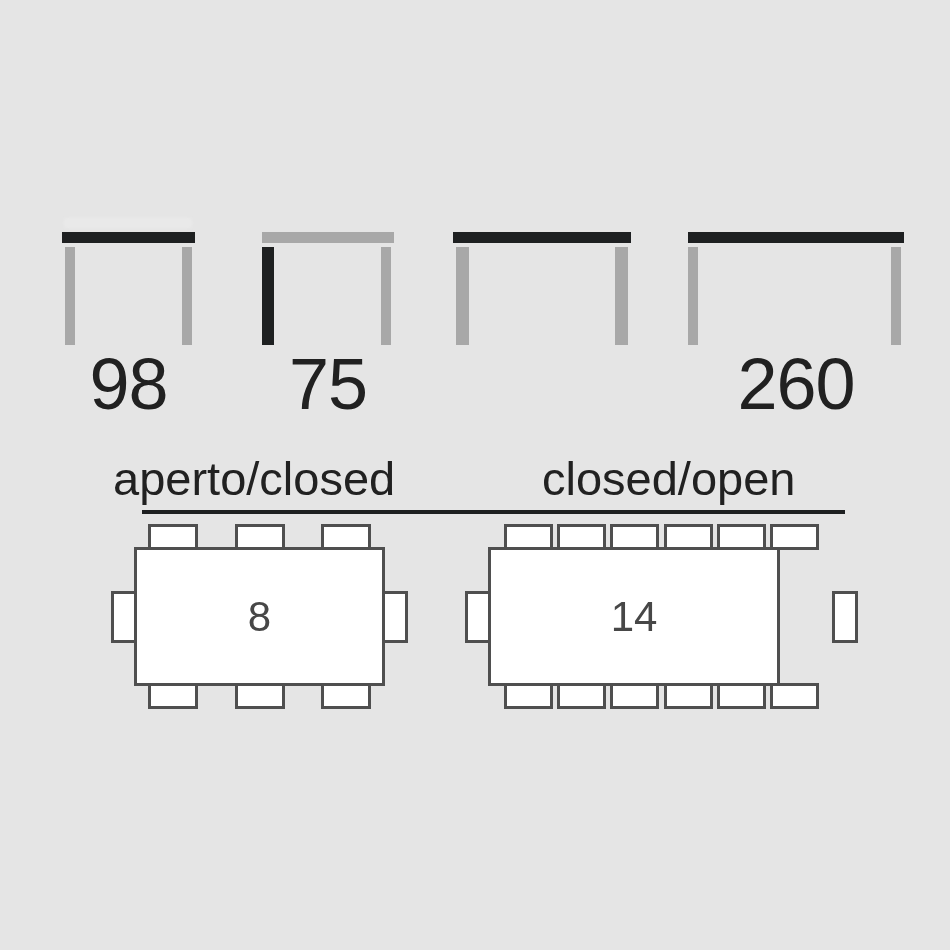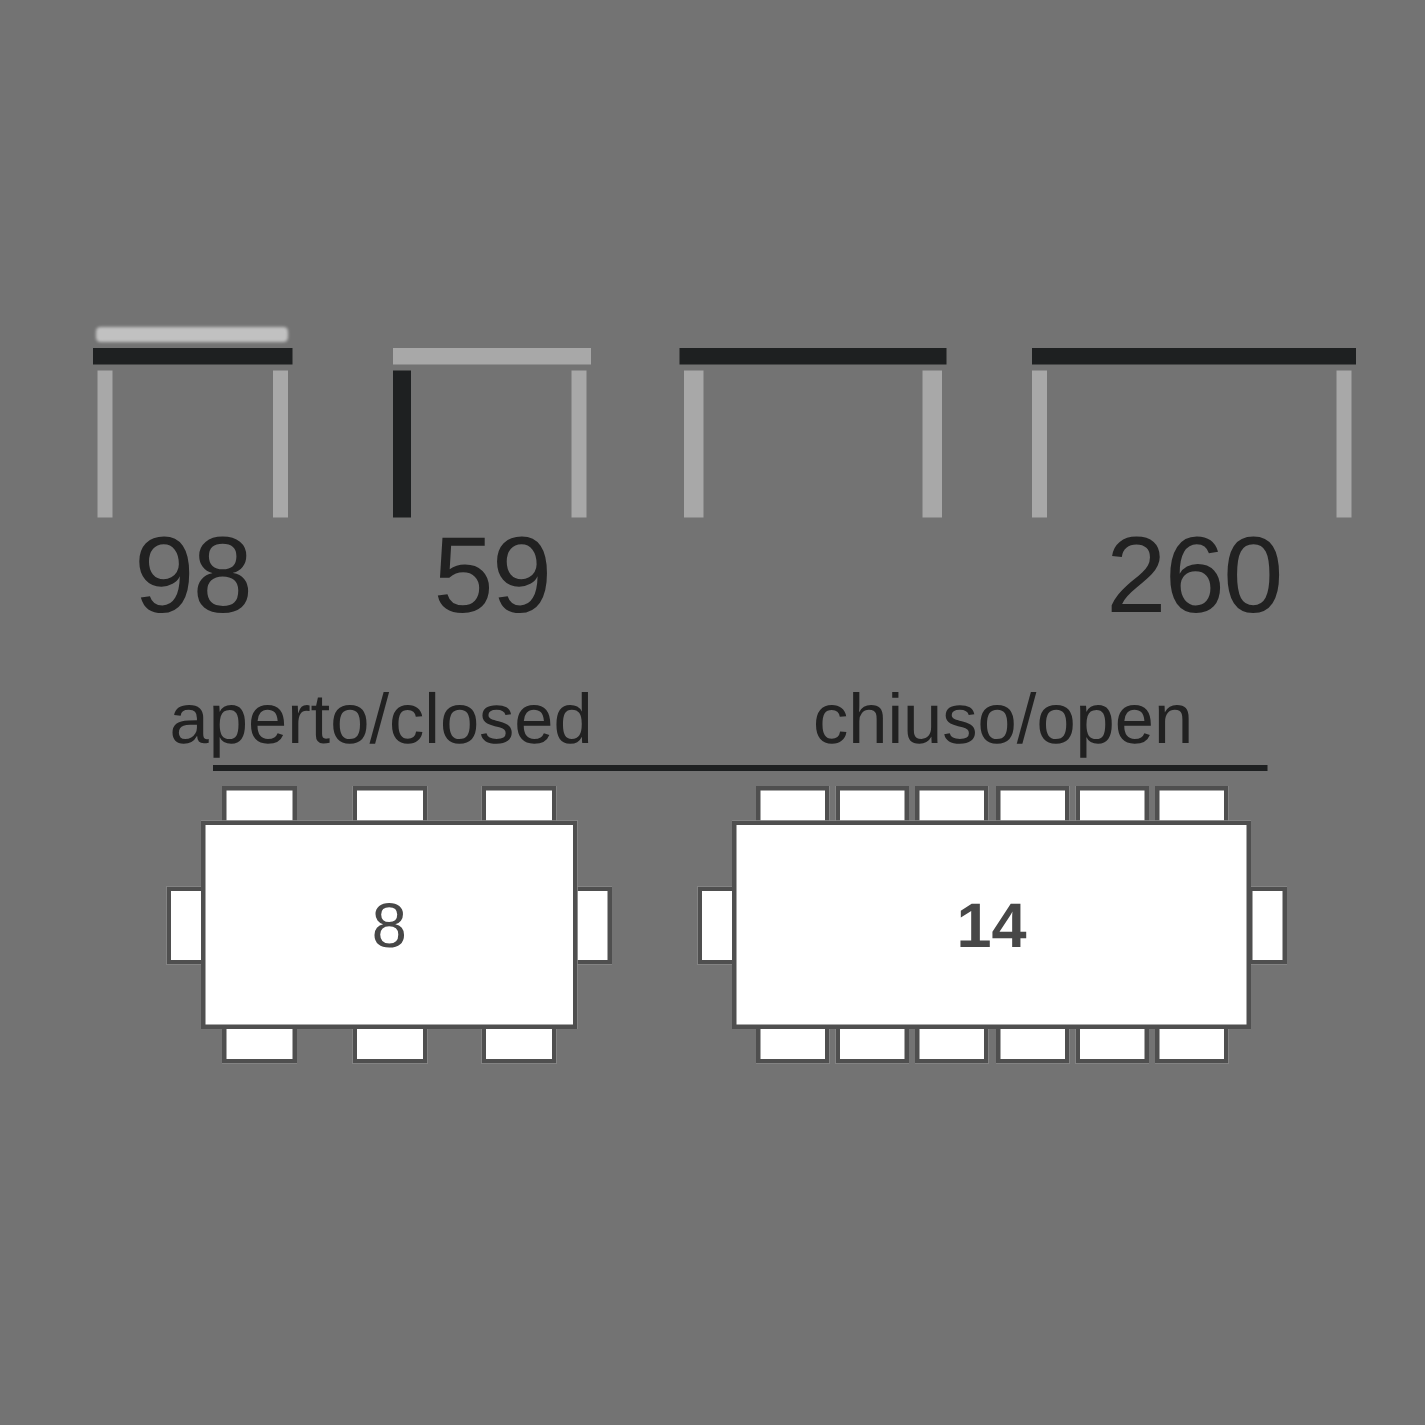--- a/index.html
+++ b/index.html
@@ -8,21 +8,21 @@
     --c-outline:#4f4f4f;
     --c-text:#212121;
     --c-seat:#474747;
     --c-ghost:#ececec;
   }
   *{margin:0;padding:0;box-sizing:border-box;}
   html,body{background:#ffffff;}
   .canvas{
     position:relative;
     width:950px;height:950px;
-    background:#737373;
+    background:#e5e5e5;
     overflow:hidden;
     font-family:"Liberation Sans", sans-serif;
   }
 
   
   .elev{position:absolute;top:218px;height:220px;}
   .ghost-top{
     position:absolute;left:2px;top:0;width:96%;height:10px;
     background:var(--c-ghost);opacity:.65;filter:blur(1px);border-radius:3px;
   }
@@ -89,56 +89,56 @@
     <div class="top-bar dark"></div>
     <div class="leg leg-left gray"></div>
     <div class="leg leg-right gray"></div>
     <div class="dim-label">98</div>
   </div>
 
   <div class="elev flush-left" id="elev-1" style="left:262px;width:132px;">
     <div class="top-bar gray"></div>
     <div class="leg leg-left dark"></div>
     <div class="leg leg-right gray"></div>
-    <div class="dim-label">59</div>
+    <div class="dim-label">75</div>
   </div>
 
   <div class="elev" id="elev-2" style="left:453px;width:178px;">
     <div class="top-bar dark"></div>
     <div class="leg leg-left gray" style="width:13px;"></div>
     <div class="leg leg-right gray" style="width:13px;"></div>
   </div>
 
   <div class="elev" id="elev-3" style="left:688px;width:216px;">
     <div class="top-bar dark"></div>
     <div class="leg leg-left gray" style="left:0;"></div>
     <div class="leg leg-right gray"></div>
     <div class="dim-label">260</div>
   </div>
 
   <div class="heading" id="heading-closed">aperto/closed</div>
-  <div class="heading" id="heading-open">chiuso/open</div>
+  <div class="heading" id="heading-open">closed/open</div>
   <div class="heading-rule"></div>
 
   <div class="plan" id="plan-closed">
     <div class="plan-table" style="left:23px;top:23px;width:251px;height:139px;">
       <span class="seat-count">8</span>
     </div>
   <div class="chair" style="left: 37px; top: 0px; width: 50px; height: 26px;"></div>
       <div class="chair" style="left: 123.5px; top: 0px; width: 50px; height: 26px;"></div>
       <div class="chair" style="left: 210px; top: 0px; width: 50px; height: 26px;"></div>
       <div class="chair" style="left: 37px; top: 159px; width: 50px; height: 26px;"></div>
       <div class="chair" style="left: 123.5px; top: 159px; width: 50px; height: 26px;"></div>
       <div class="chair" style="left: 210px; top: 159px; width: 50px; height: 26px;"></div>
       <div class="chair" style="left: 0px; top: 66.5px; width: 26px; height: 52px;"></div>
       <div class="chair" style="left: 271px; top: 66.5px; width: 26px; height: 52px;"></div>
     </div>
 
   <div class="plan" id="plan-open">
-    <div class="plan-table" style="left:25px;top:23px;width:346px;height:139px;font-weight:bold;">
+    <div class="plan-table" style="left:25px;top:23px;width:292px;height:139px;">
       <span class="seat-count">14</span>
     </div>
   <div class="chair" style="left: 41px; top: 0px; width: 49px; height: 26px;"></div>
       <div class="chair" style="left: 94.2px; top: 0px; width: 49px; height: 26px;"></div>
       <div class="chair" style="left: 147.4px; top: 0px; width: 49px; height: 26px;"></div>
       <div class="chair" style="left: 200.6px; top: 0px; width: 49px; height: 26px;"></div>
       <div class="chair" style="left: 253.8px; top: 0px; width: 49px; height: 26px;"></div>
       <div class="chair" style="left: 307px; top: 0px; width: 49px; height: 26px;"></div>
       <div class="chair" style="left: 41px; top: 159px; width: 49px; height: 26px;"></div>
       <div class="chair" style="left: 94.2px; top: 159px; width: 49px; height: 26px;"></div>

